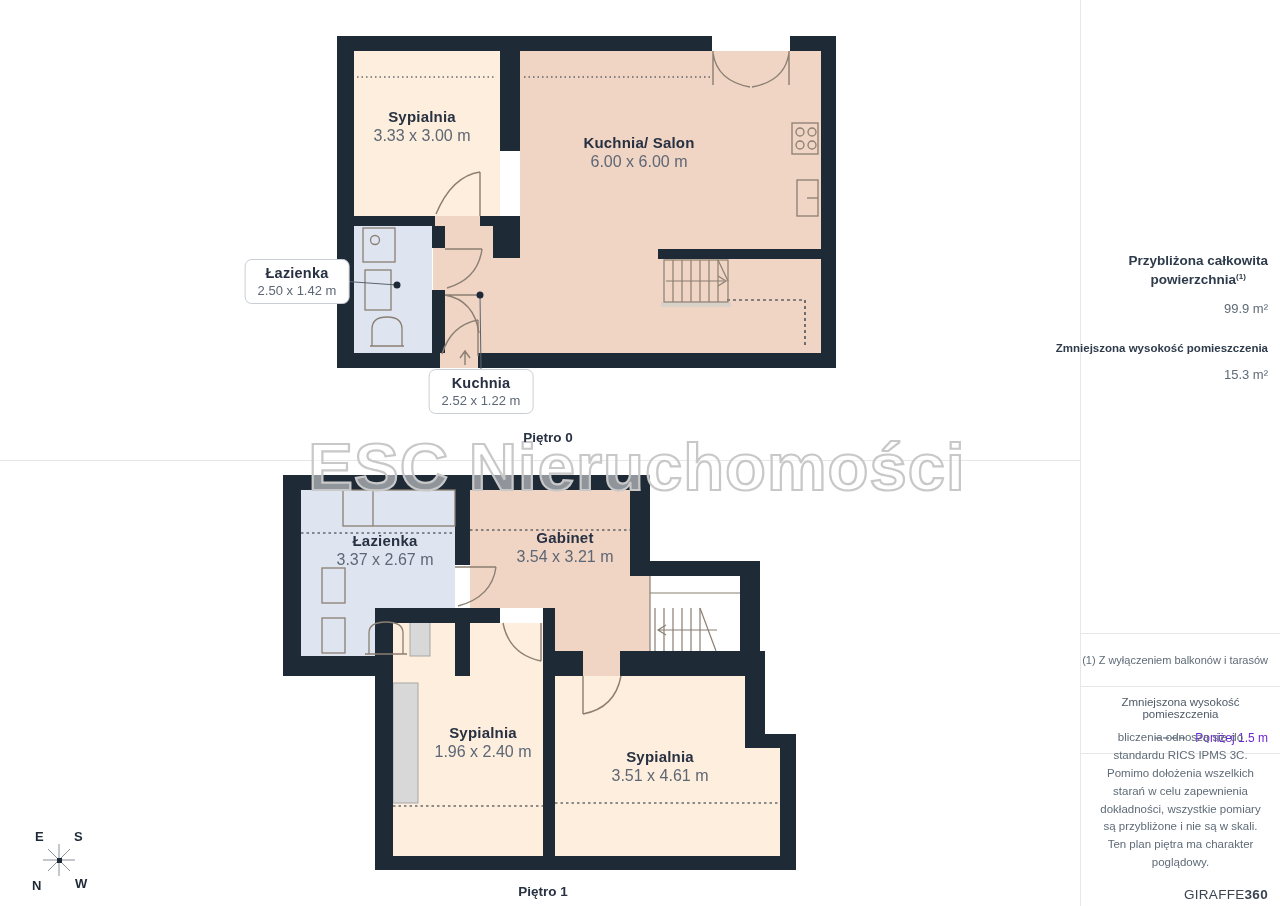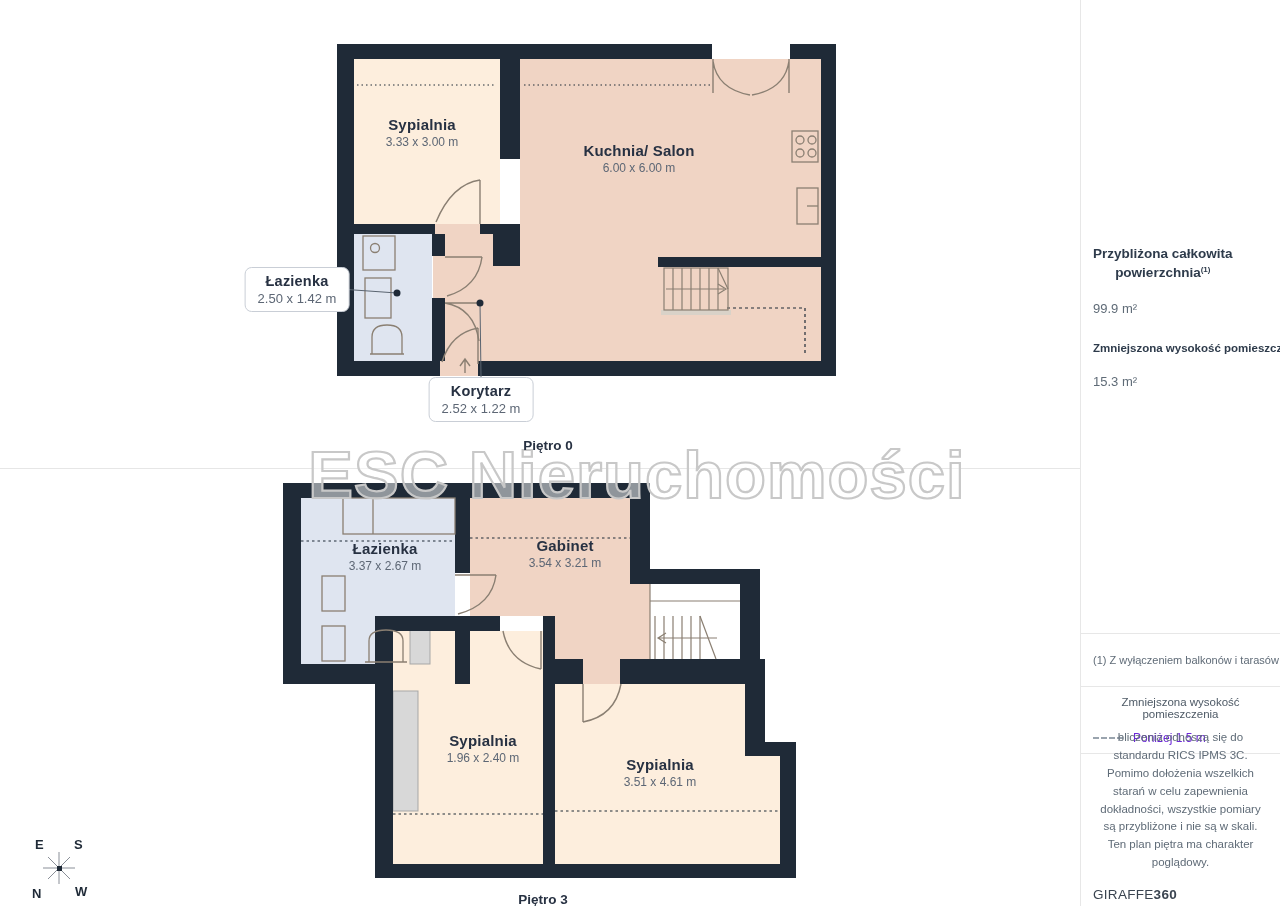--- a/index.html
+++ b/index.html
@@ -1,51 +1,51 @@
 <!DOCTYPE html>
 <html><head>
 <meta charset="utf-8">
 <style>
   html,body{margin:0;padding:0;background:#fff;}
   body{width:1280px;height:906px;position:relative;overflow:hidden;
        font-family:"Liberation Sans", sans-serif;color:#273142;
        outline:1px solid #ececec;}
-  .main-area{position:absolute;left:0;top:16px;width:1080px;height:888px;background:#fff;}
+  .main-area{position:absolute;left:0;top:8px;width:1080px;height:888px;background:#fff;}
   .floor-divider{position:absolute;left:0;top:452px;width:1080px;height:1px;background:#e6e6e6;z-index:2;}
   svg.plan{position:absolute;z-index:1;}
   #plan0{left:330px;top:20px;}
   #plan1{left:283px;top:460px;}
   .room-label{position:absolute;transform:translateX(-50%);text-align:center;z-index:3;white-space:nowrap;}
   .rname{font-size:15px;font-weight:700;color:#273142;letter-spacing:.2px;}
-  .rdims{font-size:12px;color:#5d6775;margin-top:2px;}
+  .rdims{font-size:16px;color:#5d6775;margin-top:2px;}
   .boxed{background:#fff;border:1px solid #c9ced6;border-radius:7px;padding:5px 12px;}
   .boxed .rname{font-size:14.5px;}
   .boxed .rdims{font-size:13px;}
   .floor-caption{position:absolute;transform:translateX(-50%);font-size:13.5px;font-weight:700;
                  color:#273142;z-index:5;white-space:nowrap;}
   #caption0{left:548px;top:422px;}
   #caption1{left:543px;top:876px;}
   .watermark{position:absolute;left:637px;top:420px;transform:translateX(-50%);z-index:4;
              font-size:67px;font-weight:700;white-space:nowrap;letter-spacing:1px;
              color:rgba(255,255,255,.5);-webkit-text-stroke:2.2px #c8c8c8;}
   .compass{position:absolute;left:18px;top:810px;z-index:3;}
   
   .sidebar{position:absolute;left:1080px;top:0;width:200px;height:906px;
            border-left:1px solid #e7e7e7;box-sizing:border-box;background:#fff;}
   .sidebar section{position:absolute;left:0;width:199px;box-sizing:border-box;
-           display:flex;flex-direction:column;align-items:flex-start;justify-content:center;
+           display:flex;flex-direction:column;align-items:flex-end;justify-content:center;
            text-align:center;padding:0 12px;}
   .sb-main{top:0;height:633px;}
   .sb-footnote{top:633px;height:53px;border-top:1px solid #e7e7e7;}
   .sb-legend{top:686px;height:67px;border-top:1px solid #e7e7e7;}
   .sb-disclaimer{top:753px;height:124px;border-top:1px solid #e7e7e7;}
   .sb-title{font-size:13.5px;font-weight:700;color:#2e3b4b;line-height:1.45;}
   .sb-title sup{font-size:8px;}
   .sb-title.small{font-size:11.5px;margin-top:24px;white-space:nowrap;}
-  .sb-value{font-size:13px;color:#5f6b77;margin-top:18px;}
+  .sb-value{font-size:13px;color:#5f6b77;margin-top:11px;}
   .sb-footnote p{font-size:11px;color:#5f6b77;margin:0;white-space:nowrap;}
   .legend-title{font-size:11.5px;color:#4e5a66;}
   .legend-row{display:flex;align-items:center;margin-top:11px;}
   .dash-sample{display:inline-block;width:30px;border-top:2px dashed #9aa4ae;margin-right:10px;}
   .legend-value{font-size:12px;color:#6d28d9;}
   .sb-disclaimer p{font-size:11.5px;color:#5f6b77;line-height:1.55;margin:0;}
   .brand{margin-top:15px;font-size:13.5px;color:#3a4450;letter-spacing:.3px;}
   .brand b{font-weight:700;}
 </style>
 </head>
@@ -190,21 +190,21 @@
   </div>
   <div class="room-label" style="left:639px;top:126px">
     <div class="rname">Kuchnia/ Salon</div>
     <div class="rdims">6.00 x 6.00 m</div>
   </div>
   <div class="room-label boxed" style="left:297px;top:251px">
     <div class="rname">Łazienka</div>
     <div class="rdims">2.50 x 1.42 m</div>
   </div>
   <div class="room-label boxed" style="left:481px;top:361px">
-    <div class="rname">Korytarz</div>
+    <div class="rname">Kuchnia</div>
     <div class="rdims">2.52 x 1.22 m</div>
   </div>
 
   <div class="room-label" style="left:385px;top:524px">
     <div class="rname">Łazienka</div>
     <div class="rdims">3.37 x 2.67 m</div>
   </div>
   <div class="room-label" style="left:565px;top:521px">
     <div class="rname">Gabinet</div>
     <div class="rdims">3.54 x 3.21 m</div>
@@ -213,21 +213,21 @@
     <div class="rname">Sypialnia</div>
     <div class="rdims">1.96 x 2.40 m</div>
   </div>
   <div class="room-label" style="left:660px;top:740px">
     <div class="rname">Sypialnia</div>
     <div class="rdims">3.51 x 4.61 m</div>
   </div>
 
   <div class="watermark">ESC Nieruchomości</div>
   <div id="caption0" class="floor-caption">Piętro 0</div>
-  <div id="caption1" class="floor-caption">Piętro 3</div>
+  <div id="caption1" class="floor-caption">Piętro 1</div>
   <div class="floor-divider"></div>
 
   <svg class="compass" width="84" height="80" viewBox="0 0 84 80">
     <g stroke="#8a8f98" stroke-width="1">
       <path d="M 41,26 V 58 M 25,42 H 57 M 30,31 L 52,53 M 30,53 L 52,31"></path>
     </g>
     <rect x="39" y="40" width="5" height="5" fill="#1f2a37"></rect>
     <g font-family="Liberation Sans, sans-serif" font-size="13" font-weight="700" fill="#1f2a37">
       <text x="17" y="23">E</text>
       <text x="56" y="23">S</text>

